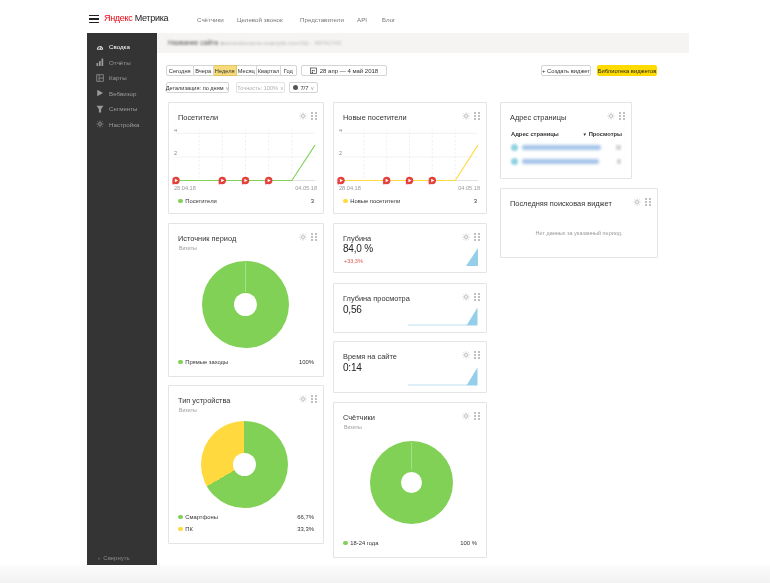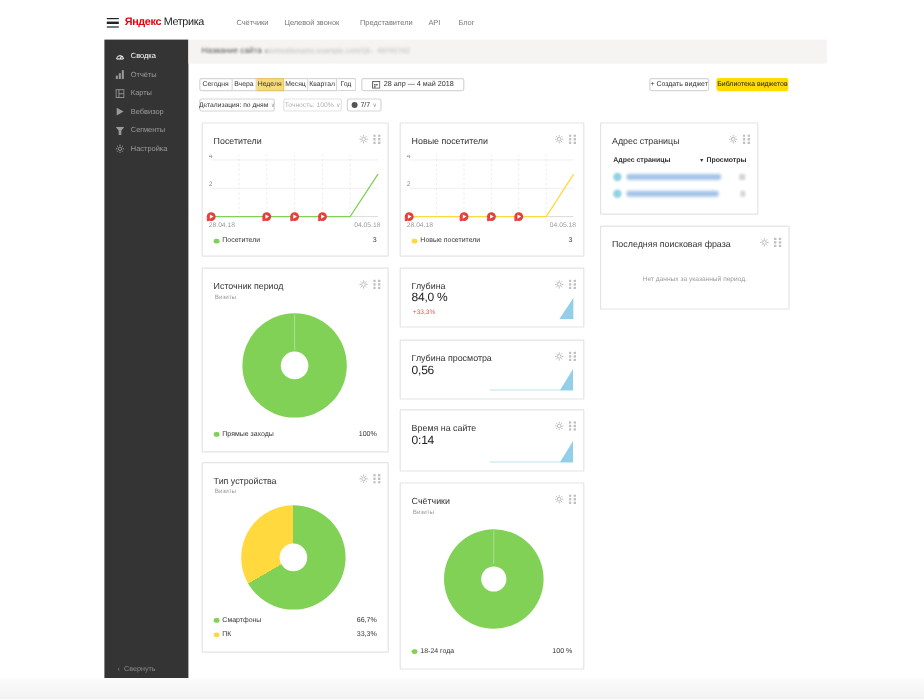--- a/index.html
+++ b/index.html
@@ -1,20 +1,20 @@
 <!DOCTYPE html>
 <html><head><meta charset="utf-8">
 <style>
 *{margin:0;padding:0;box-sizing:border-box}
 html,body{width:770px;height:583px;background:#fff;font-family:"Liberation Sans",sans-serif;position:relative;overflow:hidden}
 .abs{position:absolute}
 .burger{left:89px;top:15px;width:10px;height:8px}
 .burger div{height:1.4px;background:#222;margin-bottom:1.9px}
 .logo{left:104px;top:13px;font-size:9px;letter-spacing:-0.3px;color:#1a1a1a}
-.logo b{color:#e8000e;font-weight:bold}
+.logo b{color:#e8000e;font-weight:normal}
 .topmenu{top:16px;font-size:6.2px;color:#777;white-space:nowrap}
 .sidebar{left:87px;top:33px;width:70px;height:532px;background:#343434}
 .snav{position:absolute;left:0;top:6px;width:100%}
 .sitem{height:15.5px;display:flex;align-items:center;padding-left:9px;color:#9b9b9b;font-size:6.2px;white-space:nowrap}
 .sitem.act{color:#fff}
 .sitem svg{margin-right:5px}
 .collapse{position:absolute;left:11px;bottom:4px;color:#8a8a8a;font-size:6px}
 .tbar{left:157px;top:33px;width:532px;height:20px;background:#f5f4f2}
 .blurdark{filter:blur(1.1px);color:#555;font-size:7px;white-space:nowrap}
 .blurlight{filter:blur(1.3px);color:#b5b5b5;font-size:6.5px;white-space:nowrap}
@@ -392,21 +392,21 @@
 <div style="position:absolute;left:10px;top:28px;font-size:5.8px;font-weight:bold;color:#333">Адрес страницы</div>
 <div style="position:absolute;right:9px;top:28px;font-size:5.8px;font-weight:bold;color:#333"><span style="font-size:4.5px">▼</span> Просмотры</div>
 <div style="position:absolute;left:10px;top:41px;width:7px;height:7px;border-radius:50%;background:#8fd2e2;filter:blur(0.8px)"></div>
 <div style="position:absolute;left:21px;top:42px;width:79px;height:4.5px;border-radius:2px;background:#a3c3e8;filter:blur(1.4px)"></div>
 <div style="position:absolute;right:10px;top:42px;width:5px;height:4.5px;background:#d5d5d5;filter:blur(1px)"></div>
 <div style="position:absolute;left:10px;top:55px;width:7px;height:7px;border-radius:50%;background:#8fd2e2;filter:blur(0.8px)"></div>
 <div style="position:absolute;left:21px;top:56px;width:77px;height:4.5px;border-radius:2px;background:#a3c3e8;filter:blur(1.4px)"></div>
 <div style="position:absolute;right:10px;top:56px;width:4px;height:4.5px;background:#d5d5d5;filter:blur(1px)"></div>
 </div>
 <div class="card" style="left:500px;top:188px;width:158px;height:70px">
-<div class="ctitle">Последняя поисковая фраза</div>
+<div class="ctitle">Последняя поисковая виджет</div>
     <svg style="position:absolute;right:16px;top:9px" width="8" height="8" viewBox="0 0 16 16" fill="none" stroke="#b8b8b8" stroke-width="1.6">
       <circle cx="8" cy="8" r="3"></circle>
       <path d="M8 1 V3.6 M8 12.4 V15 M1 8 H3.6 M12.4 8 H15 M3 3 L4.9 4.9 M11.1 11.1 L13 13 M13 3 L11.1 4.9 M4.9 11.1 L3 13"></path>
     </svg>
     <svg style="position:absolute;right:5px;top:9px" width="7" height="8" viewBox="0 0 7 8">
       <g fill="#c0c0c0">
         <rect x="0" y="0" width="2" height="2"></rect>
         <rect x="4" y="0" width="2" height="2"></rect>
         <rect x="0" y="3" width="2" height="2"></rect>
         <rect x="4" y="3" width="2" height="2"></rect>

